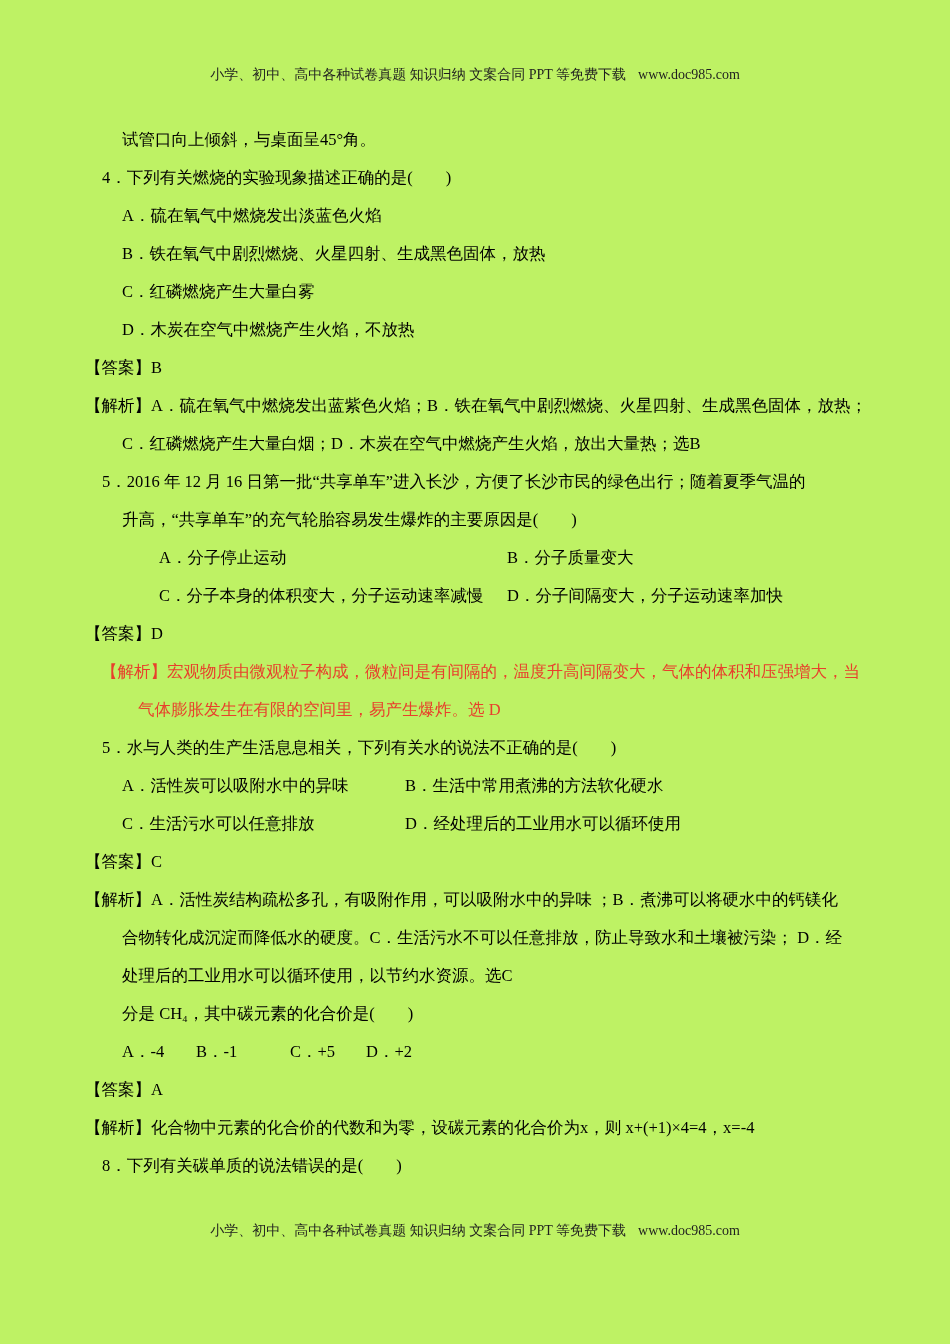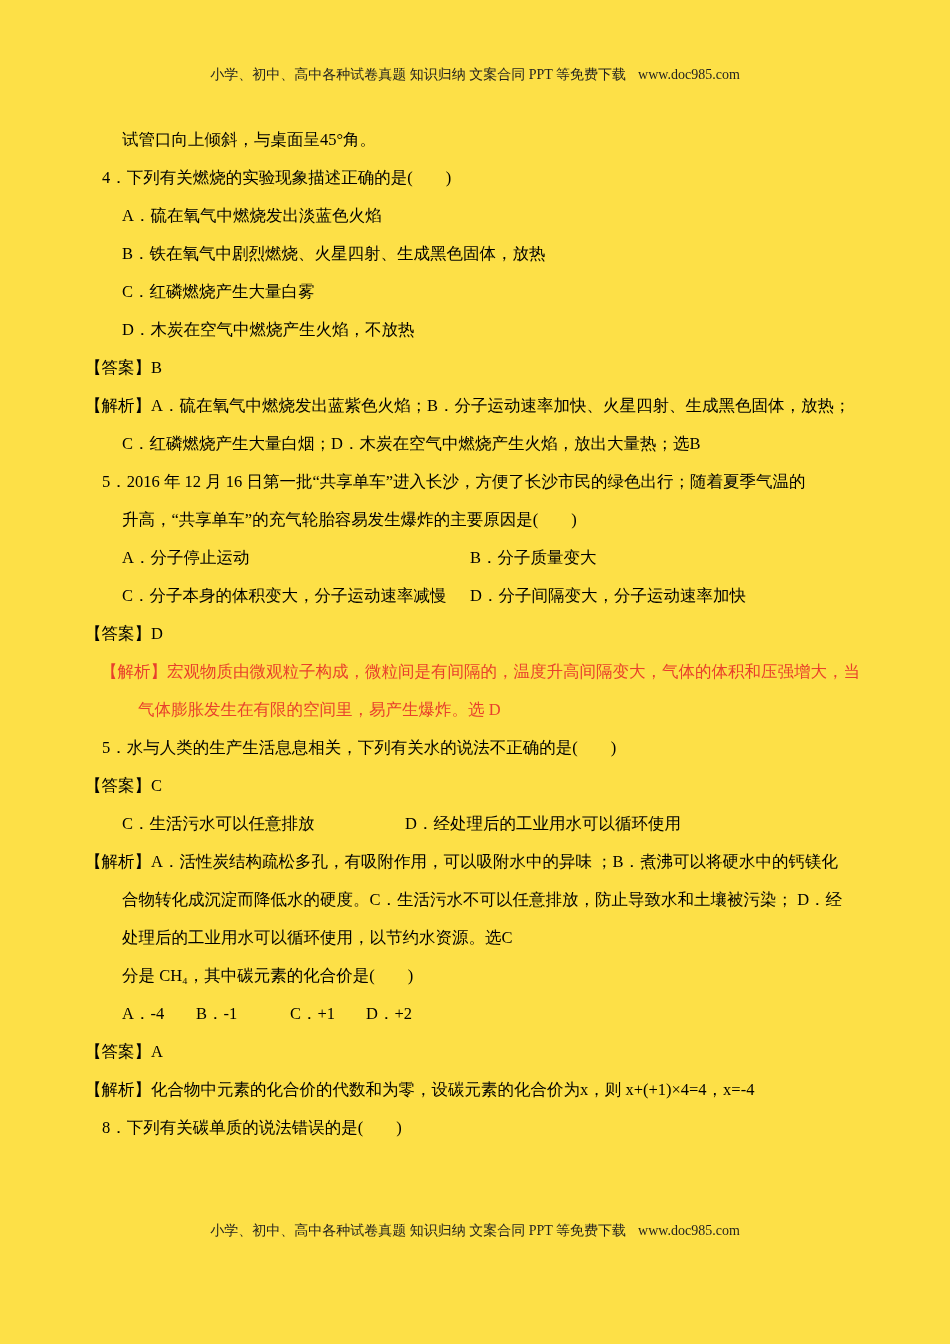--- a/index.html
+++ b/index.html
@@ -3,39 +3,39 @@
 <meta charset="utf-8">
 <style>
   * { box-sizing: border-box; }
   html, body { margin: 0; padding: 0; }
   body {
     width: 950px; height: 1344px;
     background: #ffffff;
     color: #000000;
     font-family: "Liberation Serif", "DejaVu Serif", serif;
   }
-  .page { position: relative; width: 950px; height: 1344px; background: #fde047; overflow: hidden; padding-left: 28px; }
+  .page { position: relative; width: 950px; height: 1344px; background: #bef264; overflow: hidden; padding-left: 28px; }
 
   .hf {
     position: absolute; left: 0; width: 950px;
     text-align: center; font-size: 14px; color: #1f1f1f; white-space: nowrap;
   }
   .header { top: 66px; }
   .footer { top: 1222px; }
   .hf .url { margin-left: 12px; }
 
   .content { position: absolute; top: 121px; left: 0; width: 950px; }
   .ln { height: 38px; line-height: 38px; font-size: 16.5px; white-space: nowrap; }
   .ind-q   { padding-left: 90px; margin-left: 12px; }
   .ind-opt { padding-left: 122px; }
   .ind-lbl { padding-left: 85px; }
   .red { color: #e8402c; margin-left: 16px; }
 
   .col { display: inline-block; }
-  .w348 { width: 348px; }
+  .w348 { width: 348px; margin-left: 37px; }
   .w283 { width: 283px; }
   .ow1 { display: inline-block; width: 74px; }
   .ow2 { display: inline-block; width: 94px; }
   .ow3 { display: inline-block; width: 76px; }
 </style>
 </head>
 <body>
 
 <div class="page">
 
@@ -47,53 +47,56 @@
 
     <div class="ln ind-opt">试管口向上倾斜，与桌面呈45°角。</div>
 
     <section>
       <div class="ln ind-q">4．下列有关燃烧的实验现象描述正确的是(　　)</div>
       <div class="ln ind-opt">A．硫在氧气中燃烧发出淡蓝色火焰</div>
       <div class="ln ind-opt">B．铁在氧气中剧烈燃烧、火星四射、生成黑色固体，放热</div>
       <div class="ln ind-opt">C．红磷燃烧产生大量白雾</div>
       <div class="ln ind-opt">D．木炭在空气中燃烧产生火焰，不放热</div>
       <div class="ln ind-lbl">【答案】B</div>
-      <div class="ln ind-lbl">【解析】A．硫在氧气中燃烧发出蓝紫色火焰；B．分子运动速率加快、火星四射、生成黑色固体，放热；</div>
+      <div class="ln ind-lbl">【解析】A．硫在氧气中燃烧发出蓝紫色火焰；B．铁在氧气中剧烈燃烧、火星四射、生成黑色固体，放热；</div>
       <div class="ln ind-opt">C．红磷燃烧产生大量白烟；D．木炭在空气中燃烧产生火焰，放出大量热；选B</div>
     </section>
 
     <section>
       <div class="ln ind-q">5．2016 年 12 月 16 日第一批“共享单车”进入长沙，方便了长沙市民的绿色出行；随着夏季气温的</div>
       <div class="ln ind-opt">升高，“共享单车”的充气轮胎容易发生爆炸的主要原因是(　　)</div>
       <div class="ln ind-opt">
         <span class="col w348">A．分子停止运动</span><span>B．分子质量变大</span>
       </div>
       <div class="ln ind-opt">
         <span class="col w348">C．分子本身的体积变大，分子运动速率减慢</span><span>D．分子间隔变大，分子运动速率加快</span>
       </div>
       <div class="ln ind-lbl">【答案】D</div>
       <div class="ln ind-lbl red">【解析】宏观物质由微观粒子构成，微粒间是有间隔的，温度升高间隔变大，气体的体积和压强增大，当</div>
       <div class="ln ind-opt red">气体膨胀发生在有限的空间里，易产生爆炸。选 D</div>
     </section>
 
     <section>
       <div class="ln ind-q">5．水与人类的生产生活息息相关，下列有关水的说法不正确的是(　　)</div>
-      <div class="ln ind-lbl">【答案】C</div>
+      <div class="ln ind-opt">
+        <span class="col w283">A．活性炭可以吸附水中的异味</span><span>B．生活中常用煮沸的方法软化硬水</span>
+      </div>
       <div class="ln ind-opt">
         <span class="col w283">C．生活污水可以任意排放</span><span>D．经处理后的工业用水可以循环使用</span>
       </div>
+      <div class="ln ind-lbl">【答案】C</div>
       <div class="ln ind-lbl">【解析】A．活性炭结构疏松多孔，有吸附作用，可以吸附水中的异味 ；B．煮沸可以将硬水中的钙镁化</div>
       <div class="ln ind-opt">合物转化成沉淀而降低水的硬度。C．生活污水不可以任意排放，防止导致水和土壤被污染； D．经</div>
       <div class="ln ind-opt">处理后的工业用水可以循环使用，以节约水资源。选C</div>
     </section>
 
     <section>
       <div class="ln ind-opt">分是 CH₄，其中碳元素的化合价是(　　)</div>
       <div class="ln ind-opt">
-        <span class="ow1">A．-4</span><span class="ow2">B．-1</span><span class="ow3">C．+1</span><span>D．+2</span>
+        <span class="ow1">A．-4</span><span class="ow2">B．-1</span><span class="ow3">C．+5</span><span>D．+2</span>
       </div>
       <div class="ln ind-lbl">【答案】A</div>
       <div class="ln ind-lbl">【解析】化合物中元素的化合价的代数和为零，设碳元素的化合价为x，则 x+(+1)×4=4，x=-4</div>
     </section>
 
     <section>
       <div class="ln ind-q">8．下列有关碳单质的说法错误的是(　　)</div>
     </section>
 
   </div>

